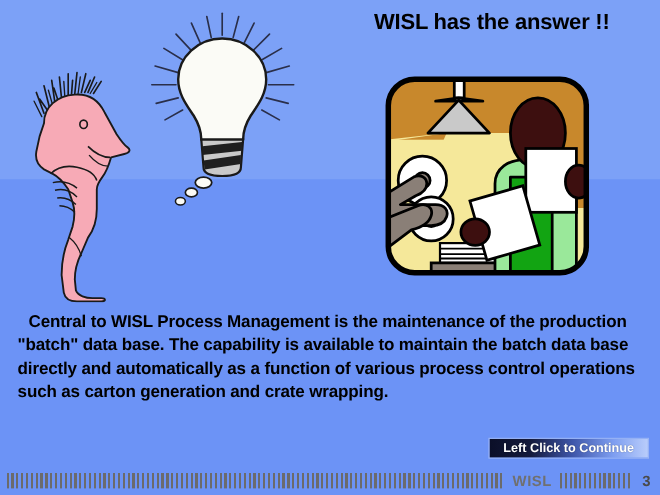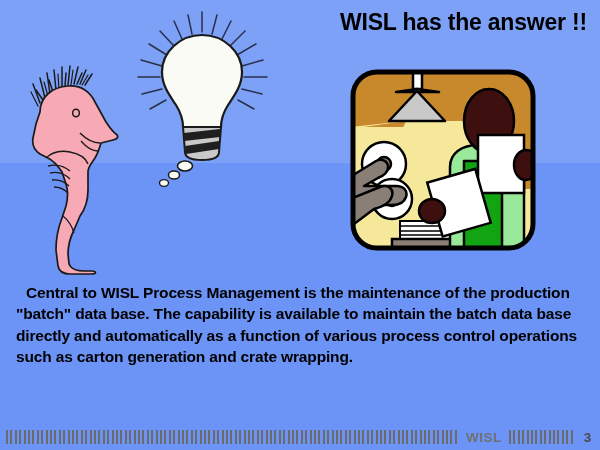--- a/index.html
+++ b/index.html
@@ -17,21 +17,21 @@
     position:absolute;left:0;top:0;width:600px;height:163px;
     background:#7ca1f7;
   }
   .band-bottom{
     position:absolute;left:0;top:163px;width:600px;height:287px;
     background:#6c93f6;
   }
   
   #title{
     position:absolute;left:340px;top:8px;width:250px;
-    font-size:23px;font-weight:bold;color:#000000;
+    font-size:20px;font-weight:bold;color:#000000;
     line-height:1.22;letter-spacing:-0.2px;
   }
   
   #man{position:absolute;left:18px;top:40px;width:120px;height:235px;}
   
   #bulb{position:absolute;left:130px;top:10px;width:145px;height:180px;}
   
   #panel{position:absolute;left:350px;top:69px;width:186px;height:182px;}
   
   #body-text{
@@ -229,20 +229,23 @@
       </g>
 
       <rect x="3" y="3" width="180" height="176" rx="24" ry="24" fill="none" stroke="#000000" stroke-width="5"></rect>
     </svg>
   </div>
 
   <div id="title">WISL has the answer !!</div>
 
   <div id="body-text"> Central to WISL Process Management is the maintenance of the production "batch" data base. The capability is available to maintain the batch data base directly and automatically as a function of various process control operations such as carton generation and crate wrapping.</div>
 
+  <div id="continue-btn">
+    <span>Left Click to Continue</span>
+  </div>
 
   <div id="footer">
     <div id="ticks-left" class="ticks"></div>
     <span id="footer-brand">WISL</span>
     <div id="ticks-mid" class="ticks"></div>
     <span id="footer-page">3</span>
   </div>
 
 </div>
 

